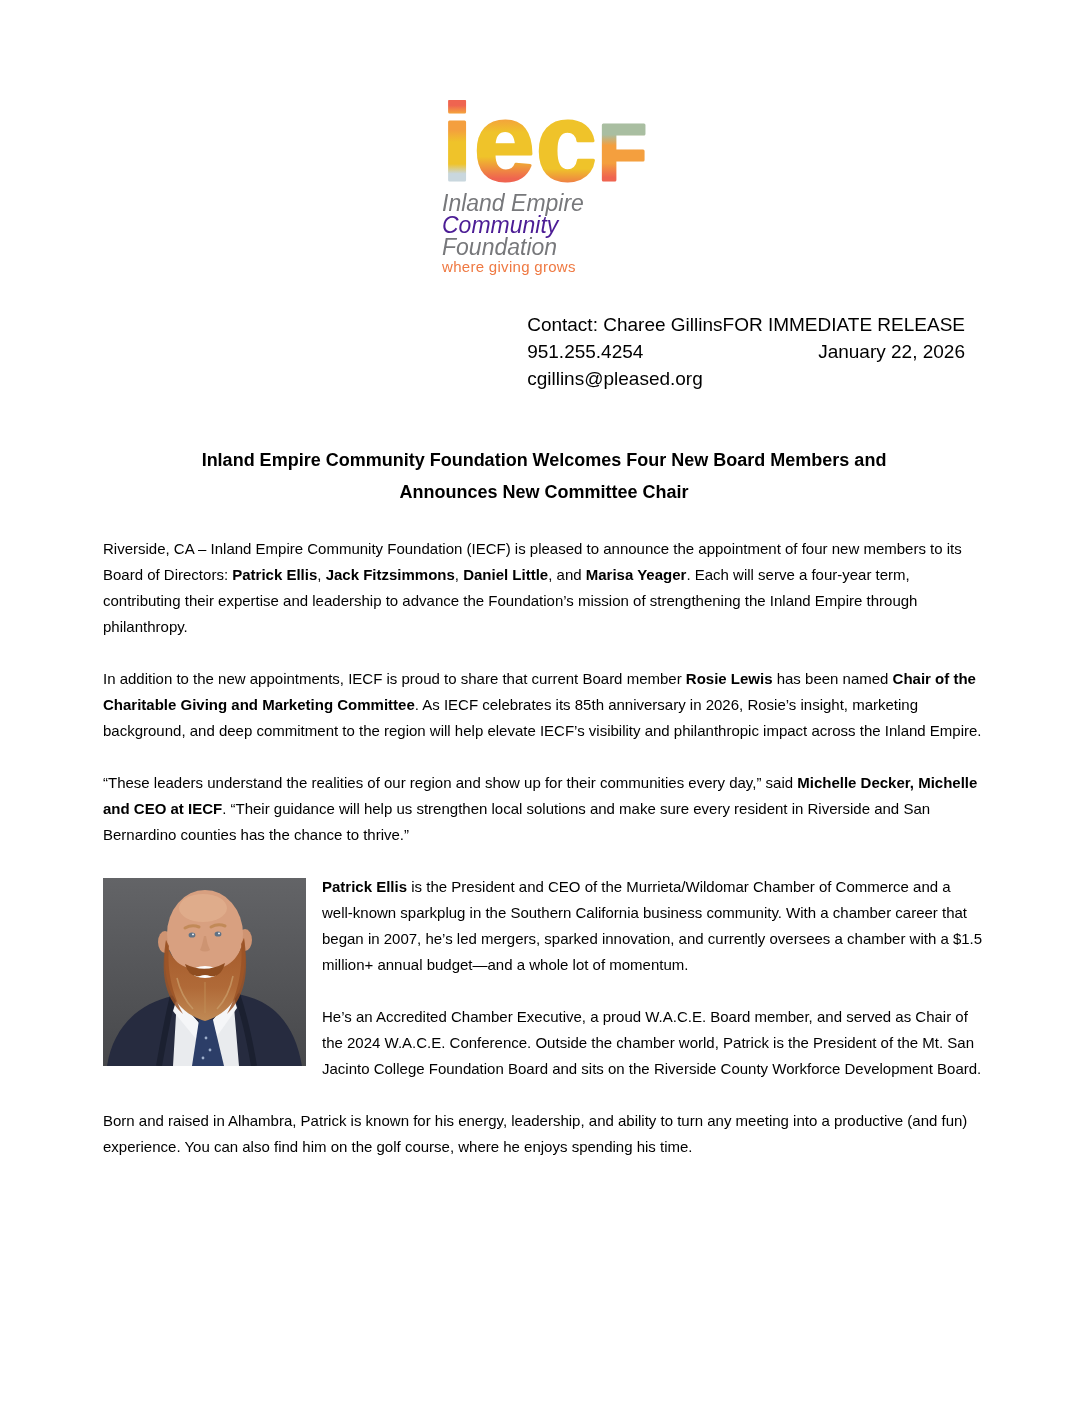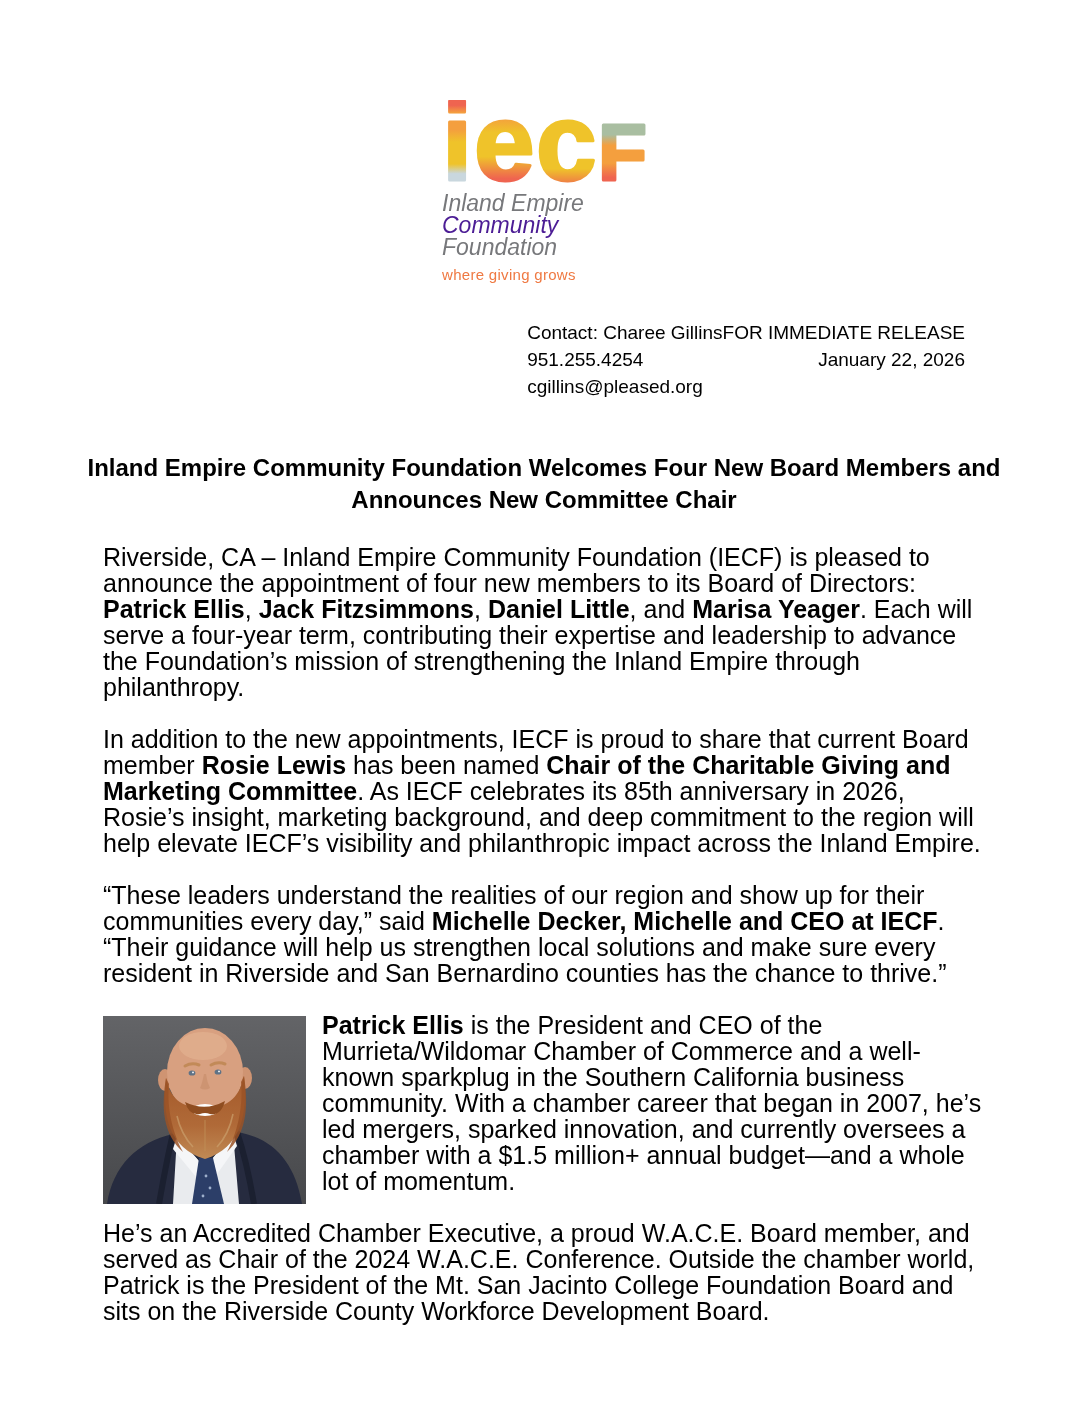--- a/index.html
+++ b/index.html
@@ -14,37 +14,37 @@
   }
   
   .logo-block{width:208px;margin:100px auto 0;}
   .logo-word{display:block;}
   .logo-letter{font-family:"Liberation Sans",sans-serif;font-weight:700;}
   .l-low{font-size:109px;}
   .l-cap{font-size:80px;}
   .org-lines{margin-top:8px;font-size:23px;line-height:22px;padding-left:2px;font-style:italic;}
   .org-dark{color:#77787B;}
   .org-light{color:#4c1d95;}
-  .tagline{margin-top:8px;padding-left:2px;font-size:15px;color:#EF7942;letter-spacing:.3px;}
+  .tagline{padding-left:2px;font-size:15px;color:#EF7942;letter-spacing:.3px;}
   
   .contact-row{
     display:flex;justify-content:flex-end;
     margin:36px 123px 0 103px;
     font-size:19px;line-height:27px;
   }
   .release-block{text-align:right;}
   
   .headline{
     margin:52px 40px 28px;
     text-align:center;
-    font-size:24px;line-height:32px;font-weight:700;
+    font-size:18px;line-height:32px;font-weight:700;
   }
   .headline .hl{display:block;}
   
-  .content{margin:0 103px;font-size:25px;line-height:26px;}
+  .content{margin:0 103px;font-size:15px;line-height:26px;}
   .content p{margin:0 0 26px;}
   .seg-b{font-weight:700;}
   
   .portrait-wrap{
     float:left;
     width:203px;height:188px;
     margin:4px 16px 10px 0;
   }
   .portrait{display:block;}
   .bio::after{content:"";display:block;clear:both;}
@@ -183,16 +183,17 @@
 
           <path d="M82,86 Q102,96 122,85 Q118,100 107,98 Q102,96 97,98 Q86,100 82,86 Z" fill="#8f4d20"></path>
 
           <path d="M74,100 Q78,118 90,131" stroke="#caa06c" stroke-width="1.6" fill="none" opacity="0.7"></path>
           <path d="M130,98 Q126,118 114,131" stroke="#caa06c" stroke-width="1.6" fill="none" opacity="0.7"></path>
           <path d="M102,104 L102,135" stroke="#c09058" stroke-width="1.4" opacity="0.6"></path>
         </svg>
       </div>
       <p><span class="seg-b">Patrick Ellis</span><span> is the President and CEO of the Murrieta/Wildomar Chamber of Commerce and a well-known sparkplug in the Southern California business community. With a chamber career that began in 2007, he’s led mergers, sparked innovation, and currently oversees a chamber with a $1.5 million+ annual budget—and a whole lot of momentum.</span></p>
       <p><span>He’s an Accredited Chamber Executive, a proud W.A.C.E. Board member, and served as Chair of the 2024 W.A.C.E. Conference. Outside the chamber world, Patrick is the President of the Mt. San Jacinto College Foundation Board and sits on the Riverside County Workforce Development Board.</span></p>
+      <p><span>Born and raised in Alhambra, Patrick is known for his energy, leadership, and ability to turn any meeting into a productive (and fun) experience. You can also find him on the golf course, where he enjoys spending his time.</span></p>
     </div>
   </div>
 
 </div>
 
 </body></html>

